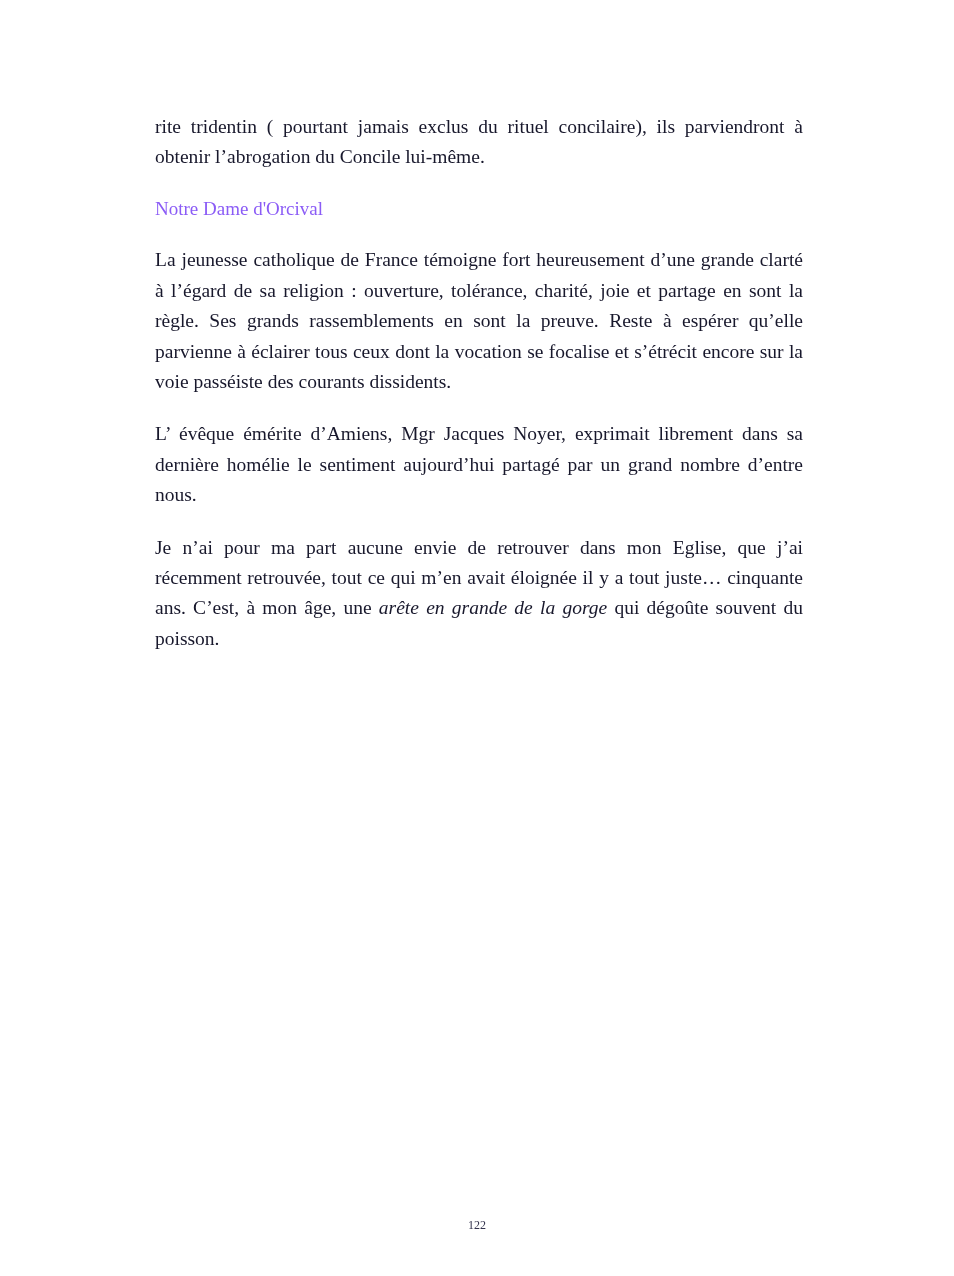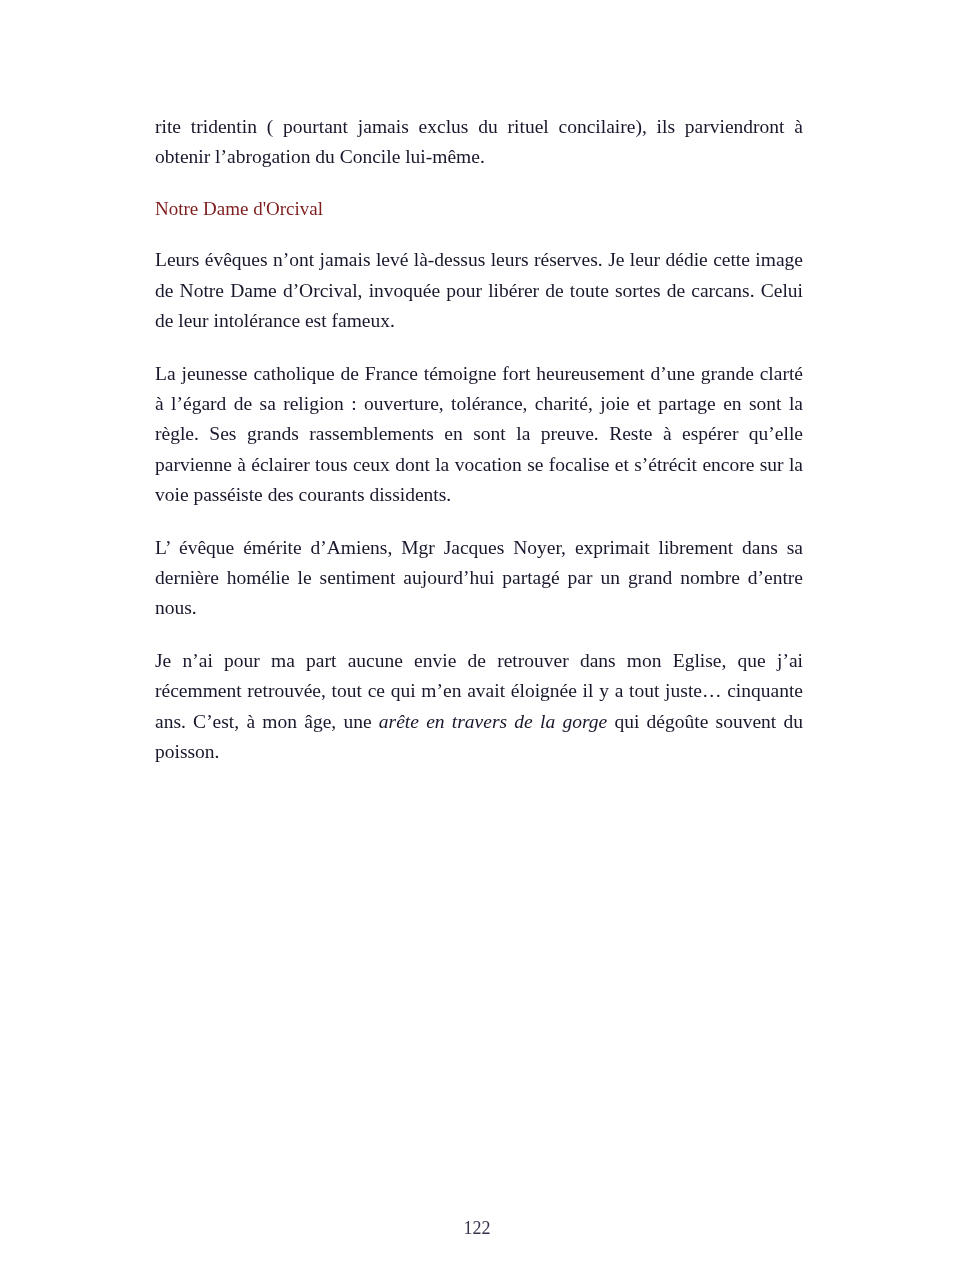--- a/index.html
+++ b/index.html
@@ -37,50 +37,49 @@
     color: #18182c;
   }
   p.para.last {
     margin-bottom: 0;
   }
   p.heading {
     margin: 0 0 22px 0;
     font-size: 19px;
     line-height: 1.5;
     text-align: left;
-    color: #7f1d1d;
+    color: #8b5cf6;
   }
   .italic {
     font-style: italic;
   }
   .folio {
     position: absolute;
     left: 0;
     top: 1218px;
     width: 954px;
     text-align: center;
-    font-size: 18px;
+    font-size: 12px;
     color: #33334d;
     font-family: "Liberation Serif", serif;
   }
 </style>
 </head>
 <body>
 
 <div class="page">
   <div class="content">
 
     <p class="para">rite tridentin ( pourtant jamais  exclus du rituel  concilaire), ils parviendront à obtenir l’abrogation du Concile lui-même.</p>
 
     <p class="heading">Notre Dame d'Orcival</p>
 
-    <p class="para">Leurs évêques n’ont jamais levé là-dessus leurs réserves. Je leur dédie cette image de Notre Dame d’Orcival, invoquée pour libérer de toute sortes de carcans.  Celui de leur intolérance  est  fameux.</p>
 
     <p class="para">La jeunesse catholique de France témoigne  fort heureusement d’une grande clarté à l’égard de sa religion : ouverture, tolérance, charité, joie et partage en sont la règle. Ses grands rassemblements  en sont la preuve.  Reste à espérer qu’elle parvienne à éclairer tous ceux dont la vocation  se focalise et s’étrécit  encore sur la voie passéiste des courants dissidents.</p>
 
     <p class="para">L’ évêque émérite d’Amiens, Mgr Jacques Noyer, exprimait librement dans sa dernière homélie le sentiment aujourd’hui partagé par un grand nombre d’entre nous.</p>
 
-    <p class="para last"><span>Je n’ai pour ma part aucune envie de retrouver dans mon Eglise, que j’ai  récemment retrouvée,  tout ce qui m’en avait éloignée il y a tout juste… cinquante ans. C’est, à mon âge, une </span><span class="italic">arête en travers de la gorge</span><span> qui dégoûte souvent du poisson.</span></p>
+    <p class="para last"><span>Je n’ai pour ma part aucune envie de retrouver dans mon Eglise, que j’ai  récemment retrouvée,  tout ce qui m’en avait éloignée il y a tout juste… cinquante ans. C’est, à mon âge, une </span><span class="italic">arête en grande de la gorge</span><span> qui dégoûte souvent du poisson.</span></p>
 
   </div>
 
   <div class="folio">122</div>
 </div>
 
 </body></html>

